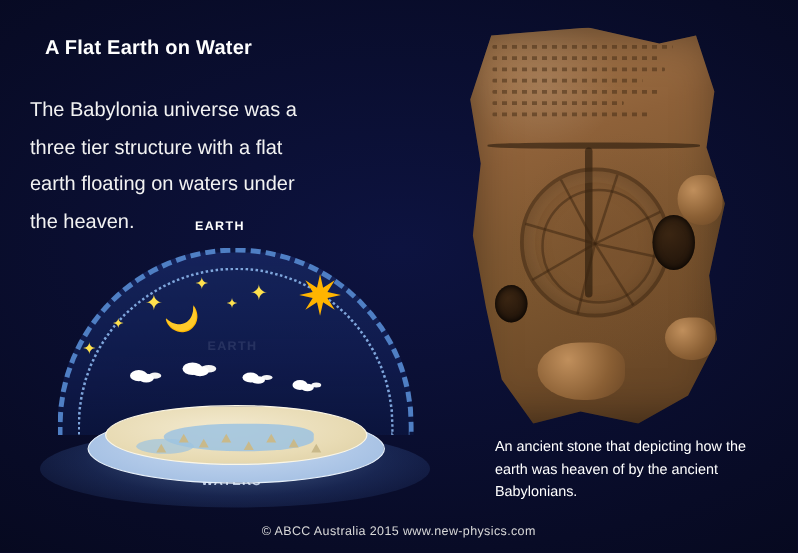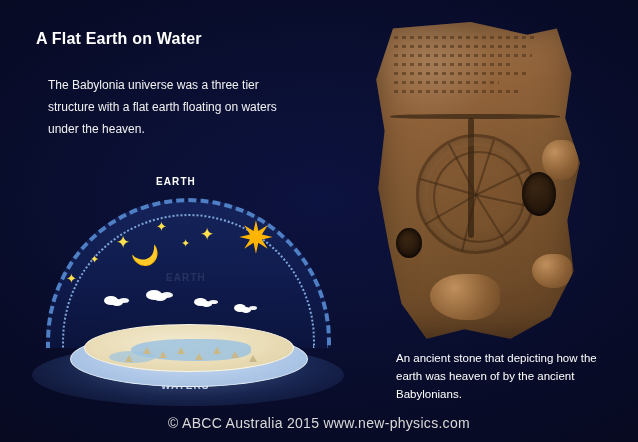--- a/index.html
+++ b/index.html
@@ -13,22 +13,22 @@
   .slide {
     position: absolute; inset: 0;
     background: radial-gradient(ellipse 120% 100% at 50% 45%, #0d1340 0%, #080b26 55%, #030512 100%);
   }
   .title {
     position: absolute; left: 36px; top: 30px;
     color: #ffffff; font-size: 16px; font-weight: bold;
     letter-spacing: 0.2px;
   }
   .body-text {
-    position: absolute; left: 48px; top: 74px; width: 230px;
-    color: #f2f2f2; font-size: 12px; line-height: 1.85;
+    position: absolute; left: 24px; top: 74px; width: 230px;
+    color: #f2f2f2; font-size: 16px; line-height: 1.85;
   }
   
   .diagram { position: absolute; left: 18px; top: 168px; width: 340px; height: 255px; }
   .label {
     position: absolute; color: #ffffff; font-size: 10px;
     font-weight: bold; letter-spacing: 1.1px;
   }
   .lbl-heaven { left: 138px; top: 8px; }
   .lbl-earth  { left: 148px; top: 104px; }
   .lbl-waters { left: 143px; top: 212px; }
@@ -161,21 +161,21 @@
     background: radial-gradient(circle at 35% 30%, #c08f5c, #8a5f34 60%, #6b4726);
     border-radius: 50% 40% 45% 55%;
   }
   
   .caption {
     position: absolute; left: 396px; top: 350px; width: 226px;
     color: #ffffff; font-size: 11.5px; line-height: 1.55;
   }
   .footer {
     position: absolute; left: 0; right: 0; bottom: 11px;
-    text-align: center; color: #d9d9d9; font-size: 14px;
+    text-align: center; color: #d9d9d9; font-size: 10px;
     letter-spacing: 0.3px;
   }
 </style>
 </head>
 <body>
 
 <div class="slide">
 
   <div class="title">A Flat Earth on Water</div>
 

